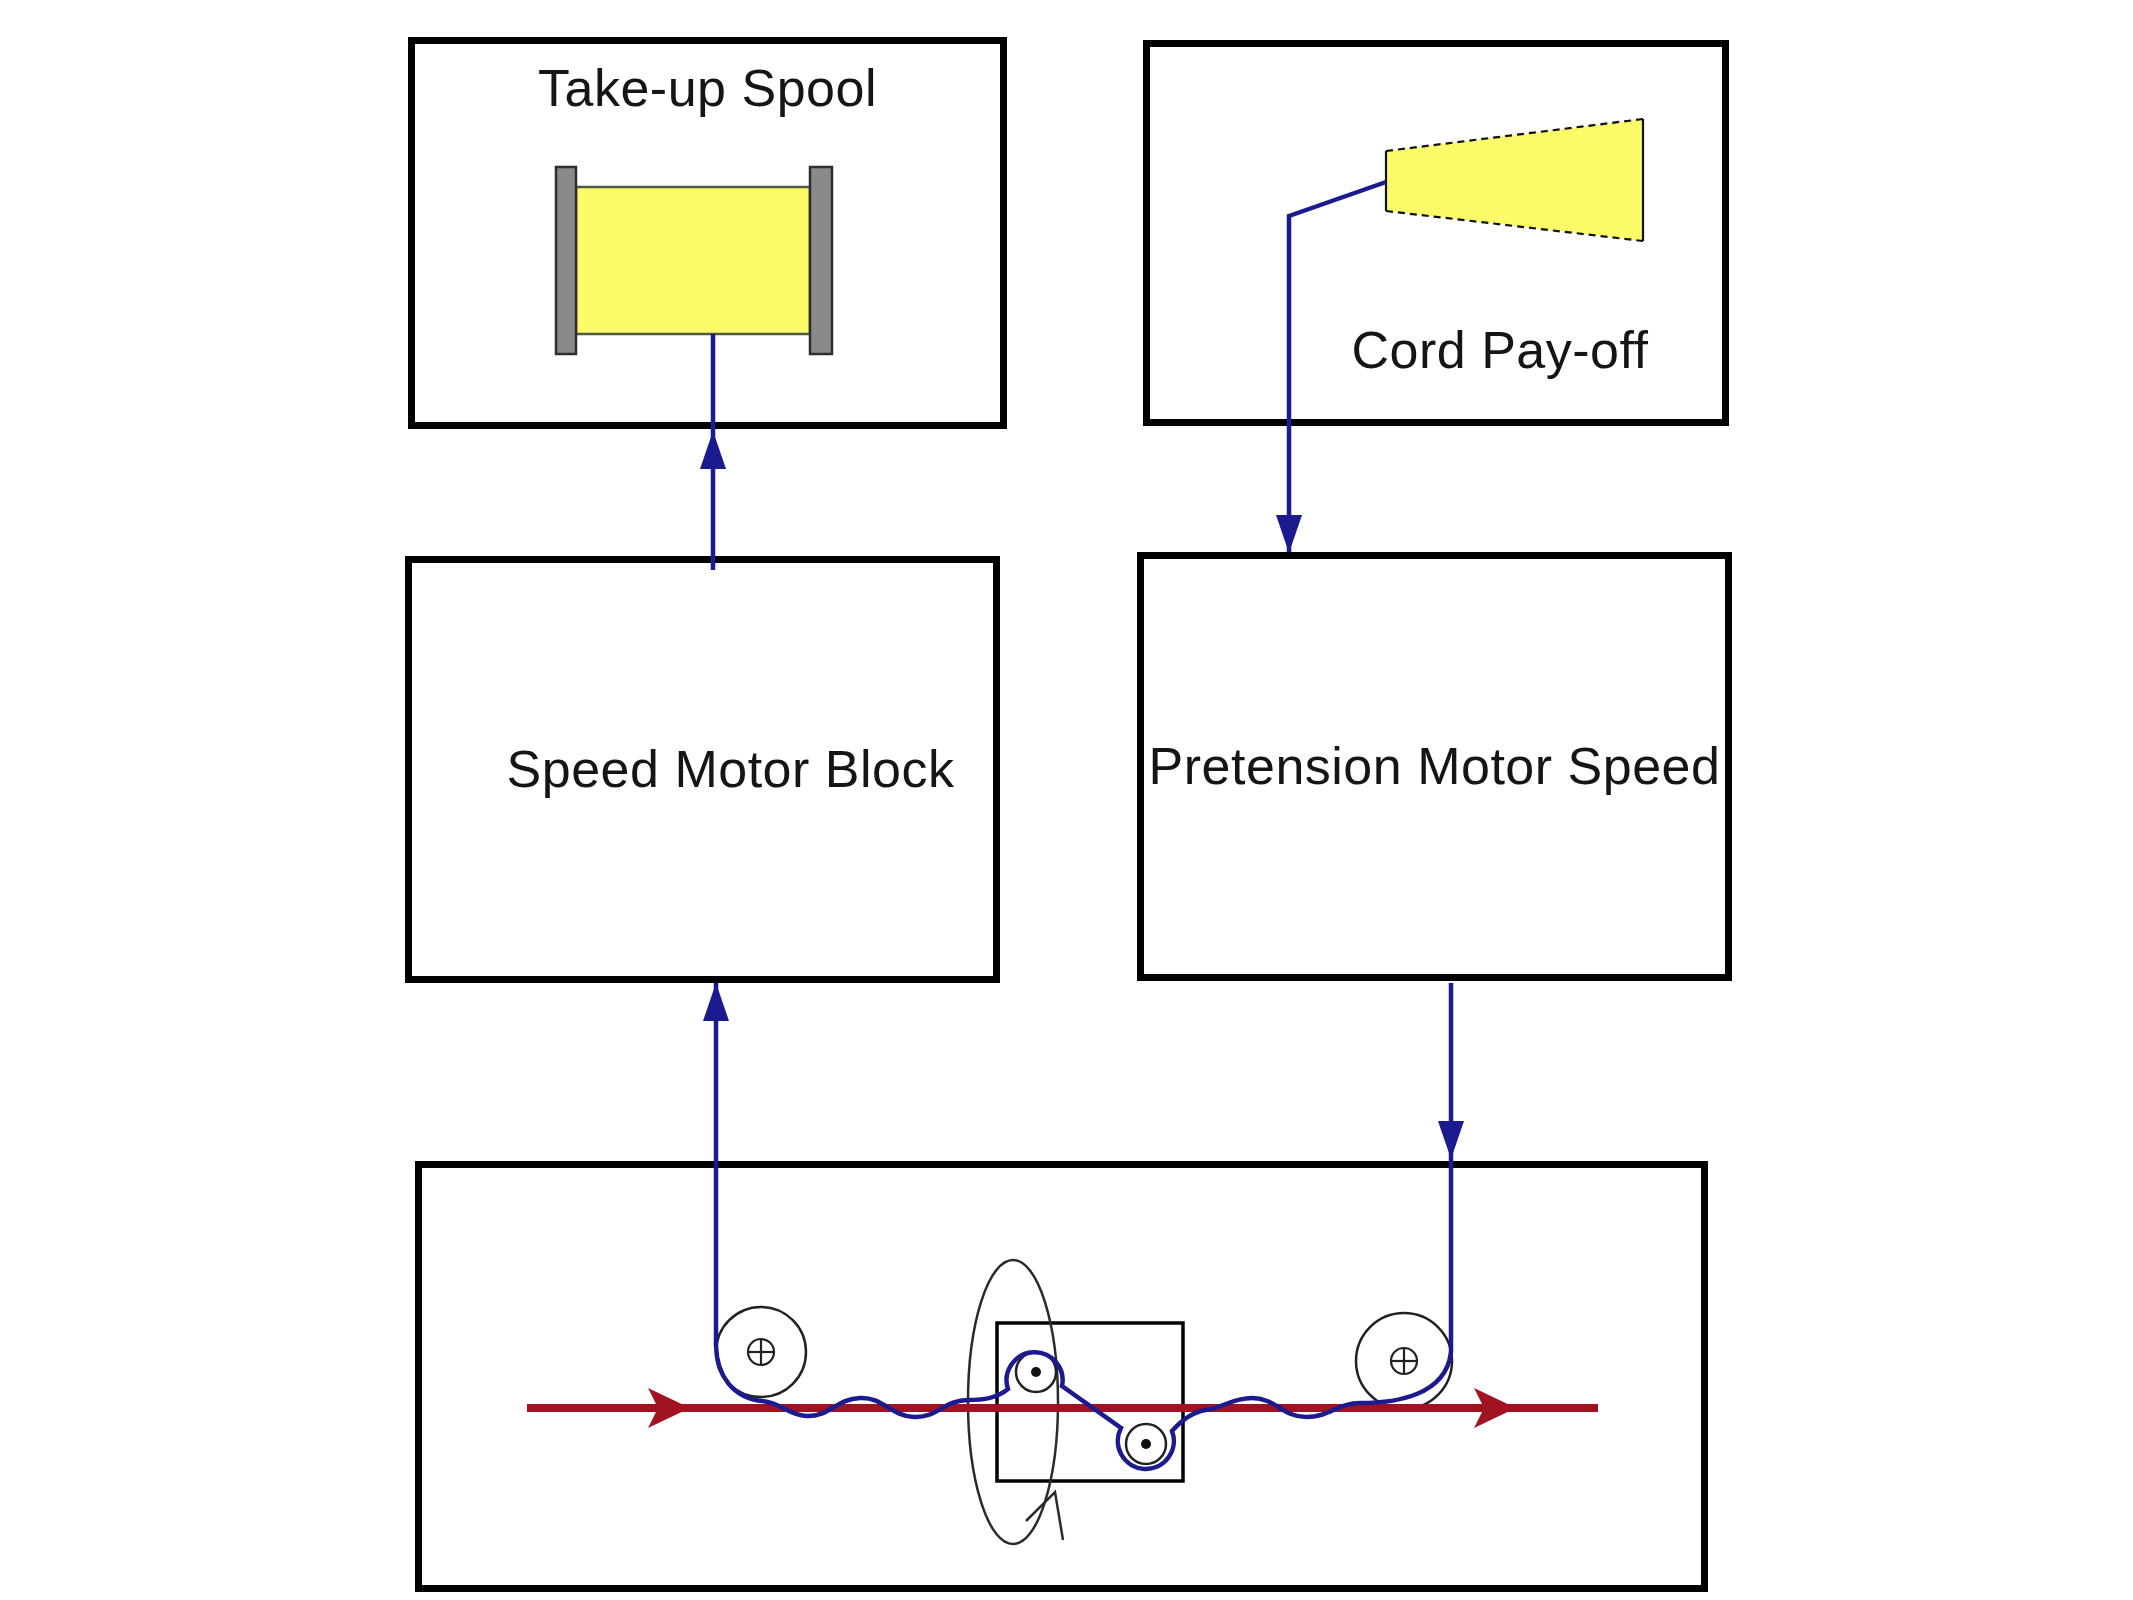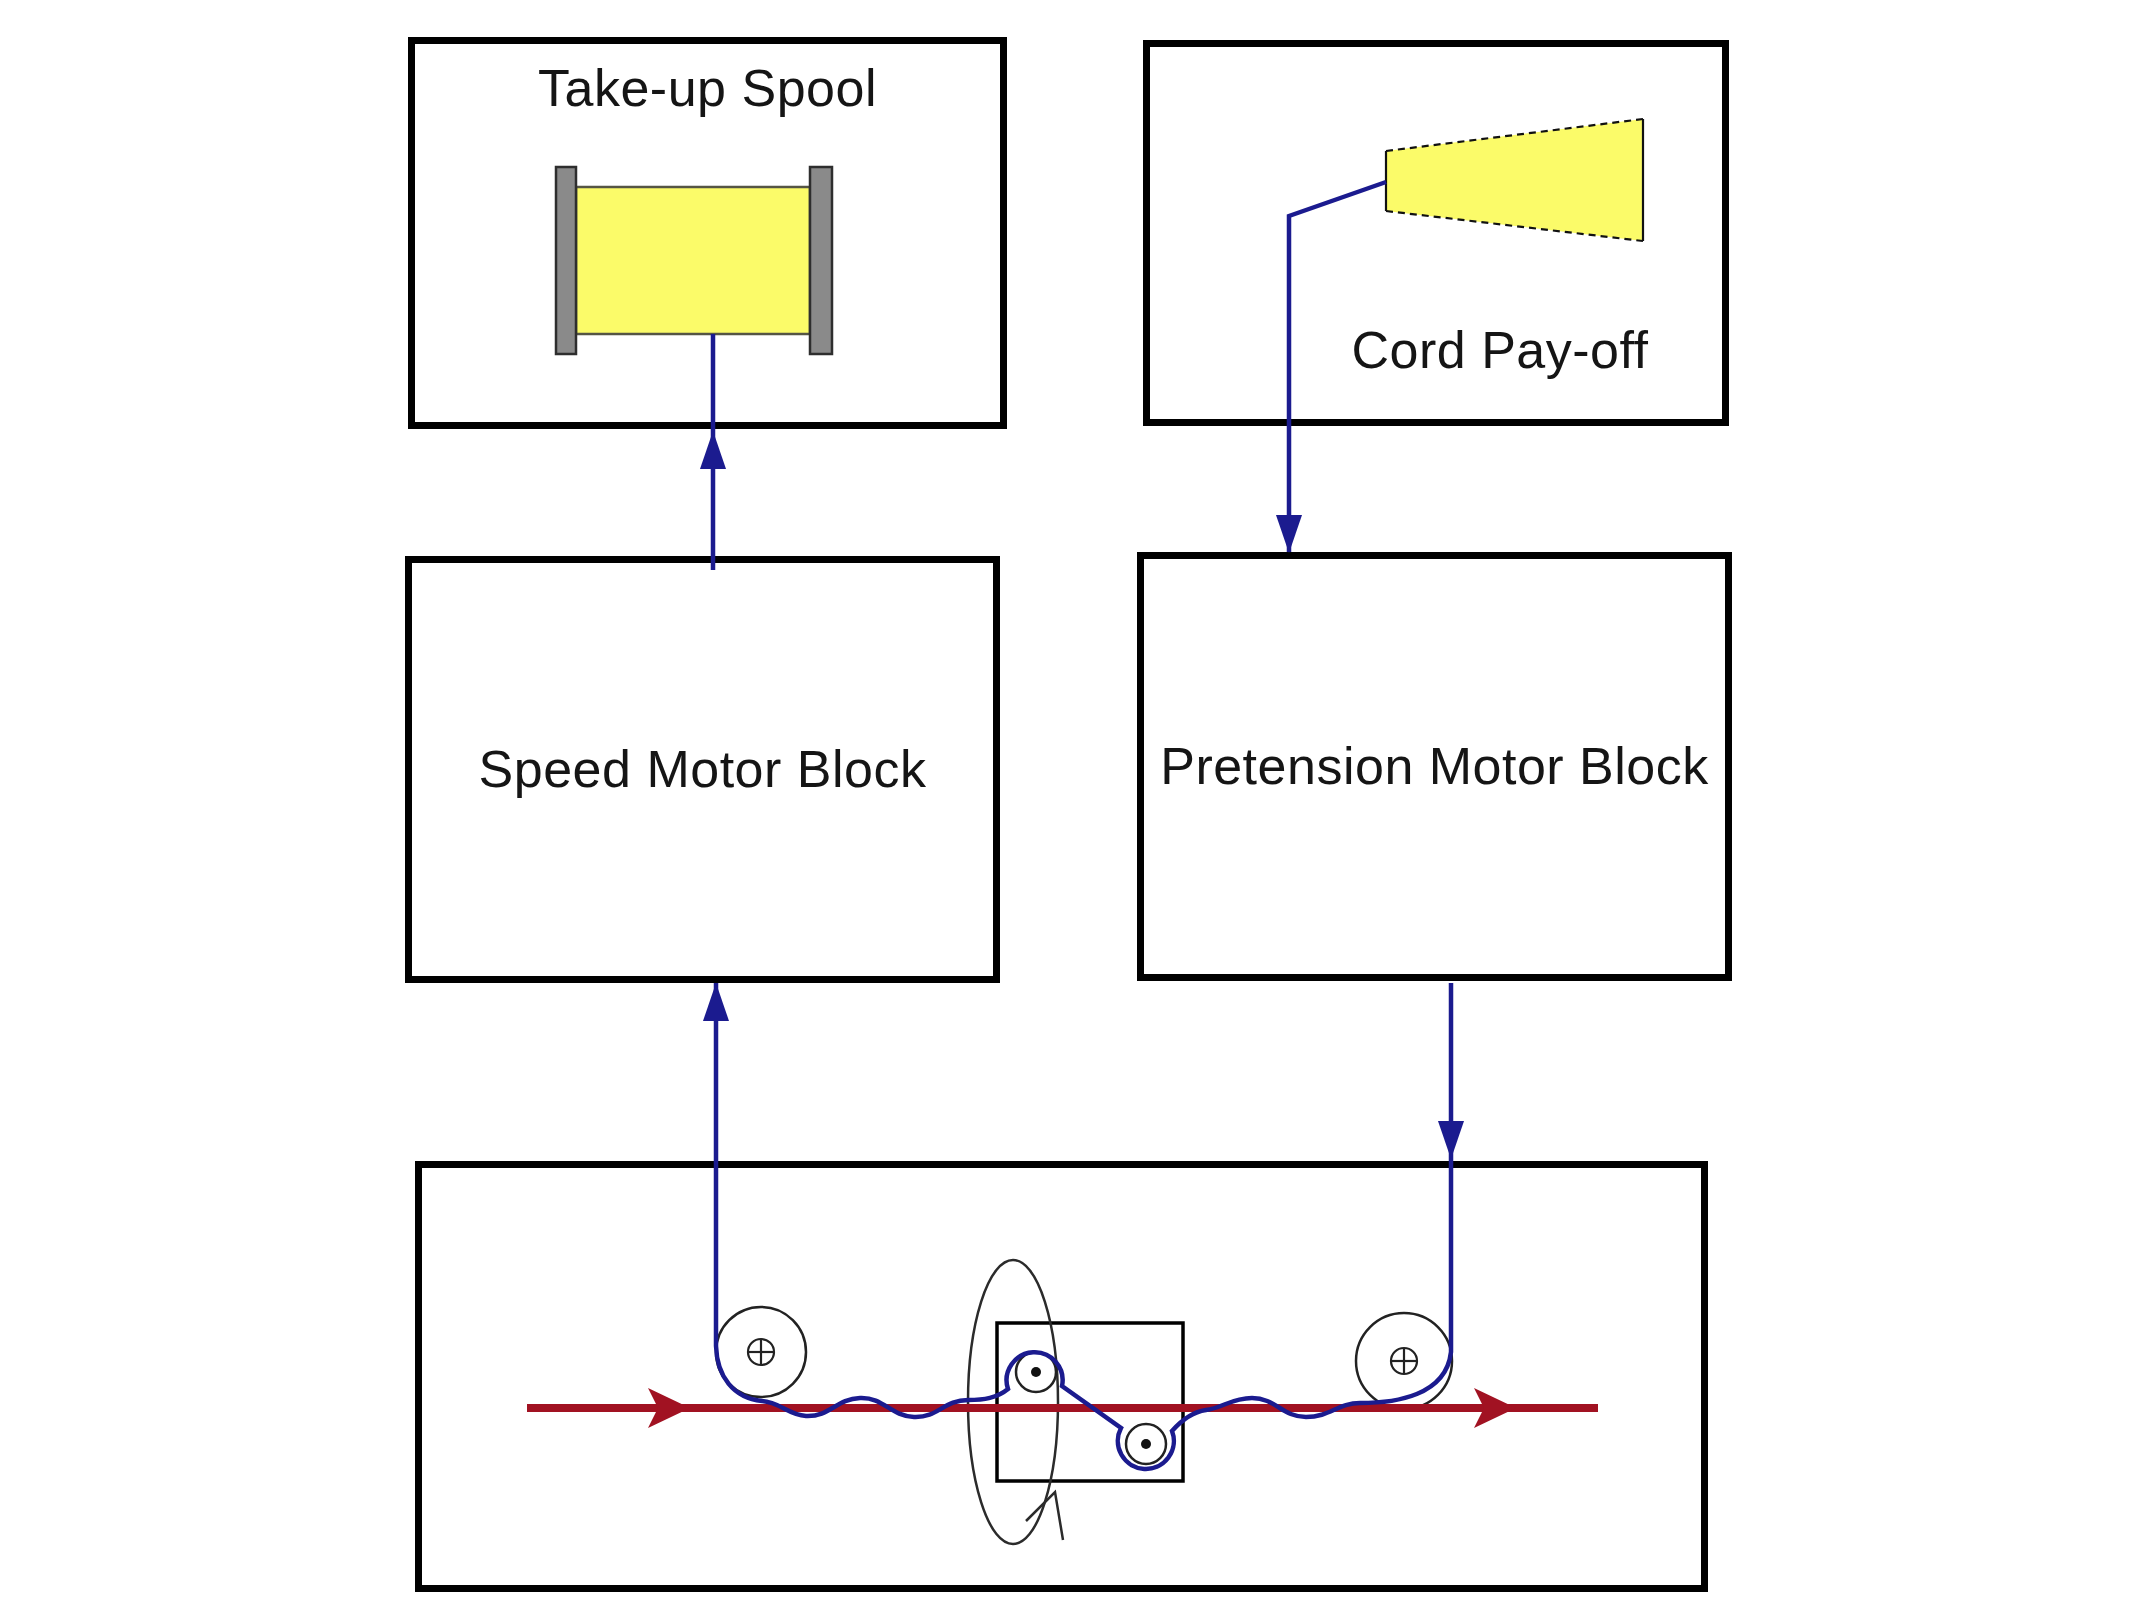--- a/index.html
+++ b/index.html
@@ -44,22 +44,22 @@
 <div class="stage">
 
   <div class="box" style="left:408px; top:23px;  width:599px; height:392px;"></div>
   <div class="box" style="left:1143px;top:26px;  width:586px; height:386px;"></div>
   <div class="box" style="left:405px; top:542px; width:595px; height:427px;"></div>
   <div class="box" style="left:1137px;top:538px; width:595px; height:429px;"></div>
   <div class="box" style="left:415px; top:1147px;width:1293px;height:431px;"></div>
 
   <div class="label" style="left:408px;  top:44px;  width:599px;">Take-up Spool</div>
   <div class="label" style="left:1255px; top:306px; width:490px;">Cord Pay-off</div>
-  <div class="label" style="left:405px;  top:725px; width:595px;">Speed Motor Block</div>
-  <div class="label" style="left:1137px; top:722px; width:595px;">Pretension Motor Block</div>
+  <div class="label" style="left:405px;  top:725px; width:595px;padding-left:28px;">Speed Motor Block</div>
+  <div class="label" style="left:1137px; top:722px; width:595px;">Pretension Motor Speed</div>
 
   <svg class="overlay" viewBox="0 0 2133 1600">
 
     <g>
       <rect x="576" y="173" width="234" height="147" fill="#fbfb69" stroke="#555544" stroke-width="2.5"></rect>
       <rect x="556" y="153" width="20" height="187" fill="#8a8a8a" stroke="#2e2e2e" stroke-width="2.5"></rect>
       <rect x="810" y="153" width="22" height="187" fill="#8a8a8a" stroke="#2e2e2e" stroke-width="2.5"></rect>
     </g>
 
     <g>

